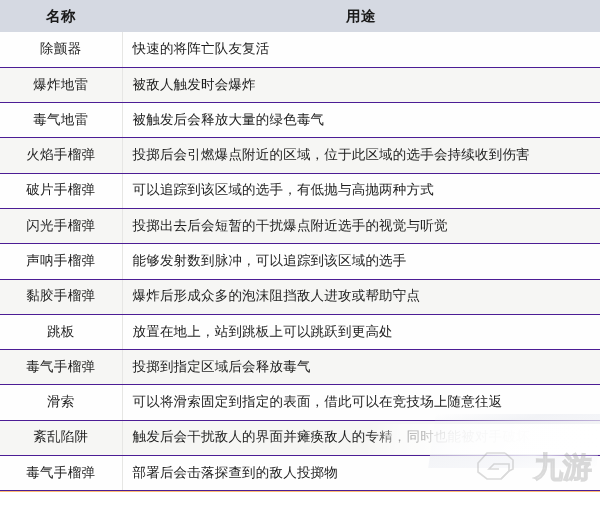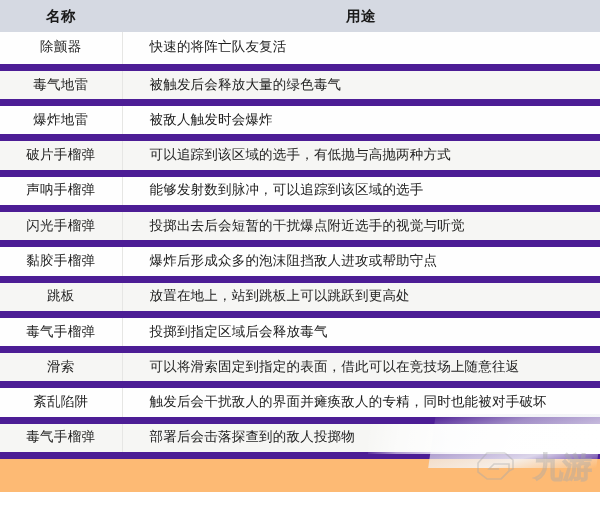--- a/index.html
+++ b/index.html
@@ -47,41 +47,41 @@
 
   
   tbody tr {
     height: 35.3px;
   }
   tbody tr:nth-child(odd)  { background: #fefefe; }
   tbody tr:nth-child(even) { background: #f6f6f4; }
 
   tbody td {
     padding: 0;
-    border-bottom: 7px solid #4c1d95;
+    border-bottom: 1px solid #4c1d95;
     vertical-align: middle;
     font-size: 13.5px;
     color: #1d1d1d;
     line-height: 1.25;
     white-space: nowrap;
     overflow: hidden;
   }
 
   tbody td.cell-name {
     width: 122px;
     text-align: center;
     border-right: 1px solid #e6e6e4;
     padding: 0 4px;
     letter-spacing: 0.3px;
   }
 
   tbody td.cell-use {
     width: 478px;
     text-align: left;
-    padding-left: 27px;
+    padding-left: 10px;
     letter-spacing: 0.2px;
   }
 
   
   .occluded {
     position: absolute;
     left: 368px;
     top: 424px;
     width: 232px;
     height: 30px;
@@ -144,38 +144,42 @@
         <th class="col-name">名称</th>
         <th class="col-use">用途</th>
       </tr>
     </thead>
     <tbody>
       <tr>
         <td class="cell-name">除颤器</td>
         <td class="cell-use">快速的将阵亡队友复活</td>
       </tr>
       <tr>
+        <td class="cell-name">爆炸地雷</td>
+        <td class="cell-use">被敌人触发时会爆炸</td>
+      </tr>
+      <tr>
         <td class="cell-name">毒气地雷</td>
         <td class="cell-use">被触发后会释放大量的绿色毒气</td>
       </tr>
       <tr>
-        <td class="cell-name">爆炸地雷</td>
-        <td class="cell-use">被敌人触发时会爆炸</td>
+        <td class="cell-name">火焰手榴弹</td>
+        <td class="cell-use">投掷后会引燃爆点附近的区域，位于此区域的选手会持续收到伤害</td>
       </tr>
       <tr>
         <td class="cell-name">破片手榴弹</td>
         <td class="cell-use">可以追踪到该区域的选手，有低抛与高抛两种方式</td>
       </tr>
       <tr>
+        <td class="cell-name">闪光手榴弹</td>
+        <td class="cell-use">投掷出去后会短暂的干扰爆点附近选手的视觉与听觉</td>
+      </tr>
+      <tr>
         <td class="cell-name">声呐手榴弹</td>
         <td class="cell-use">能够发射数到脉冲，可以追踪到该区域的选手</td>
-      </tr>
-      <tr>
-        <td class="cell-name">闪光手榴弹</td>
-        <td class="cell-use">投掷出去后会短暂的干扰爆点附近选手的视觉与听觉</td>
       </tr>
       <tr>
         <td class="cell-name">黏胶手榴弹</td>
         <td class="cell-use">爆炸后形成众多的泡沫阻挡敌人进攻或帮助守点</td>
       </tr>
       <tr>
         <td class="cell-name">跳板</td>
         <td class="cell-use">放置在地上，站到跳板上可以跳跃到更高处</td>
       </tr>
       <tr>

